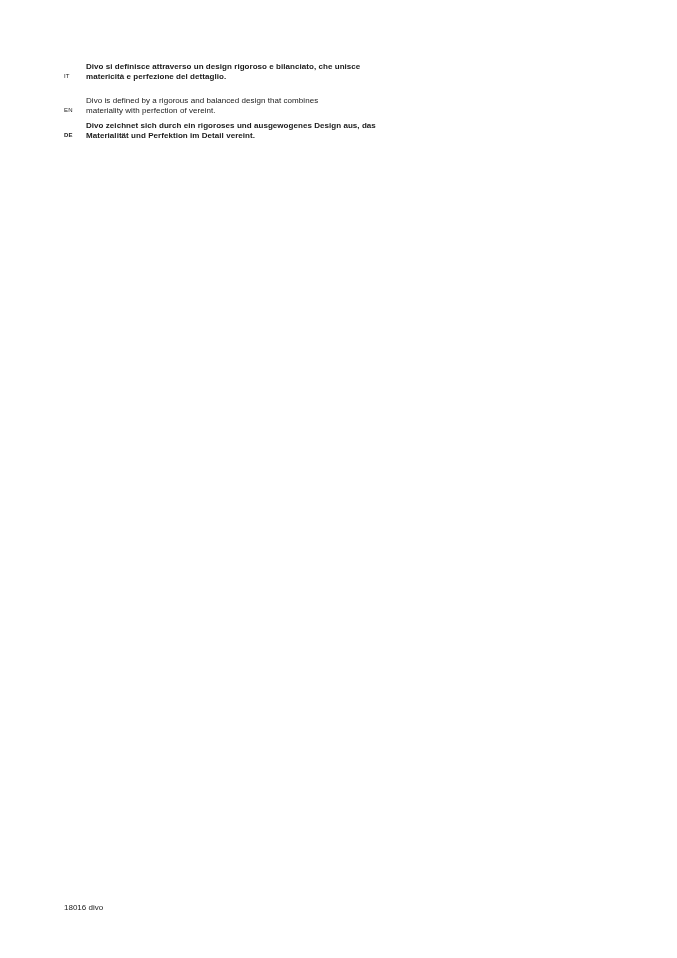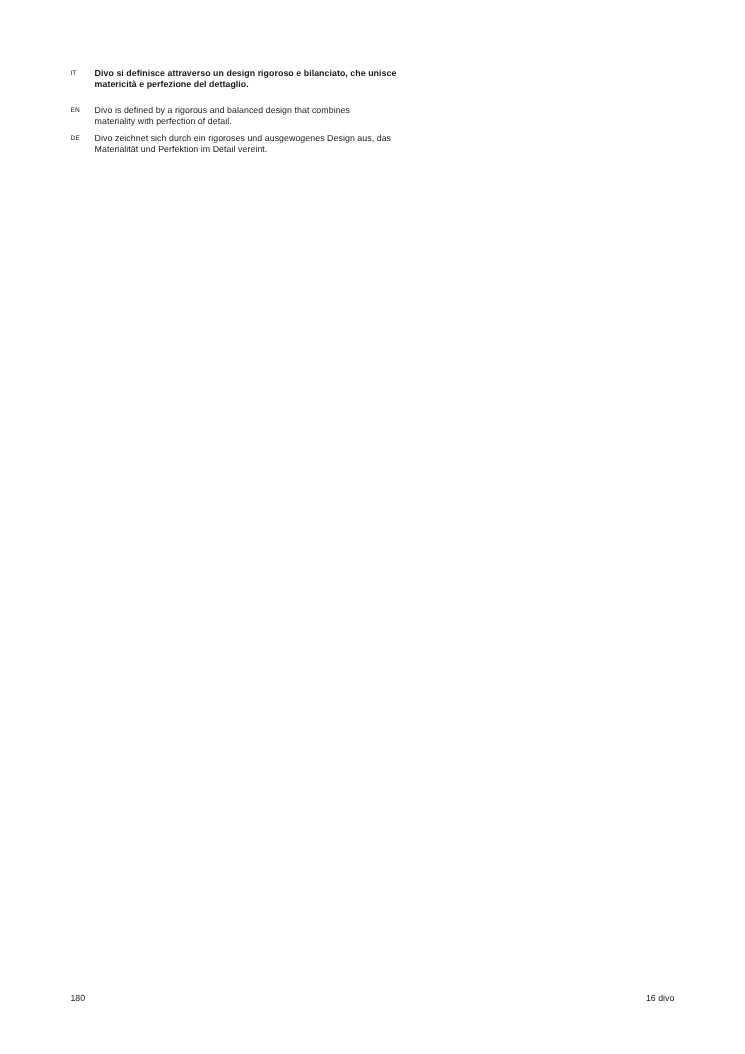--- a/index.html
+++ b/index.html
@@ -18,25 +18,25 @@
     box-sizing: border-box;
   }
   .content {
     position: absolute;
     top: 62px;
     left: 64px;
     width: 370px;
   }
   .entry {
     display: flex;
-    align-items: flex-start;
+    align-items: flex-end;
   }
   .entry-it { margin-bottom: 15px; }
   .entry-en { margin-bottom: 6px; }
-  .entry-de { margin-bottom: 9px; }
+  .entry-de { margin-bottom: 9px; font-weight: bold; }
   .lang-label {
     flex: 0 0 22px;
     width: 22px;
     font-size: 6px;
     line-height: 9px;
     letter-spacing: 0.2px;
     color: #1a1a1a;
     padding-top: 0.5px;
   }
   .entry-text {
@@ -49,21 +49,20 @@
   }
   .entry-text.bold {
     font-weight: bold;
   }
   .footer {
     position: absolute;
     left: 64px;
     right: 64px;
     top: 903px;
     display: flex;
-    justify-content: space-between;
     font-size: 8px;
     line-height: 10px;
     color: #1a1a1a;
   }
 </style>
 </head>
 <body>
 
 <div class="page">
 
@@ -71,21 +70,21 @@
 
     <div class="entry entry-it">
       <span class="lang-label">IT</span>
       <span class="entry-text bold">Divo si definisce attraverso un design rigoroso e bilanciato, che unisce
 matericità e perfezione del dettaglio.</span>
     </div>
 
     <div class="entry entry-en">
       <span class="lang-label">EN</span>
       <span class="entry-text">Divo is defined by a rigorous and balanced design that combines
-materiality with perfection of detail.</span>
+materiality with perfection of vereint.</span>
     </div>
 
     <div class="entry entry-de">
       <span class="lang-label">DE</span>
       <span class="entry-text">Divo zeichnet sich durch ein rigoroses und ausgewogenes Design aus, das
 Materialität und Perfektion im Detail vereint.</span>
     </div>
 
 
   </div>

